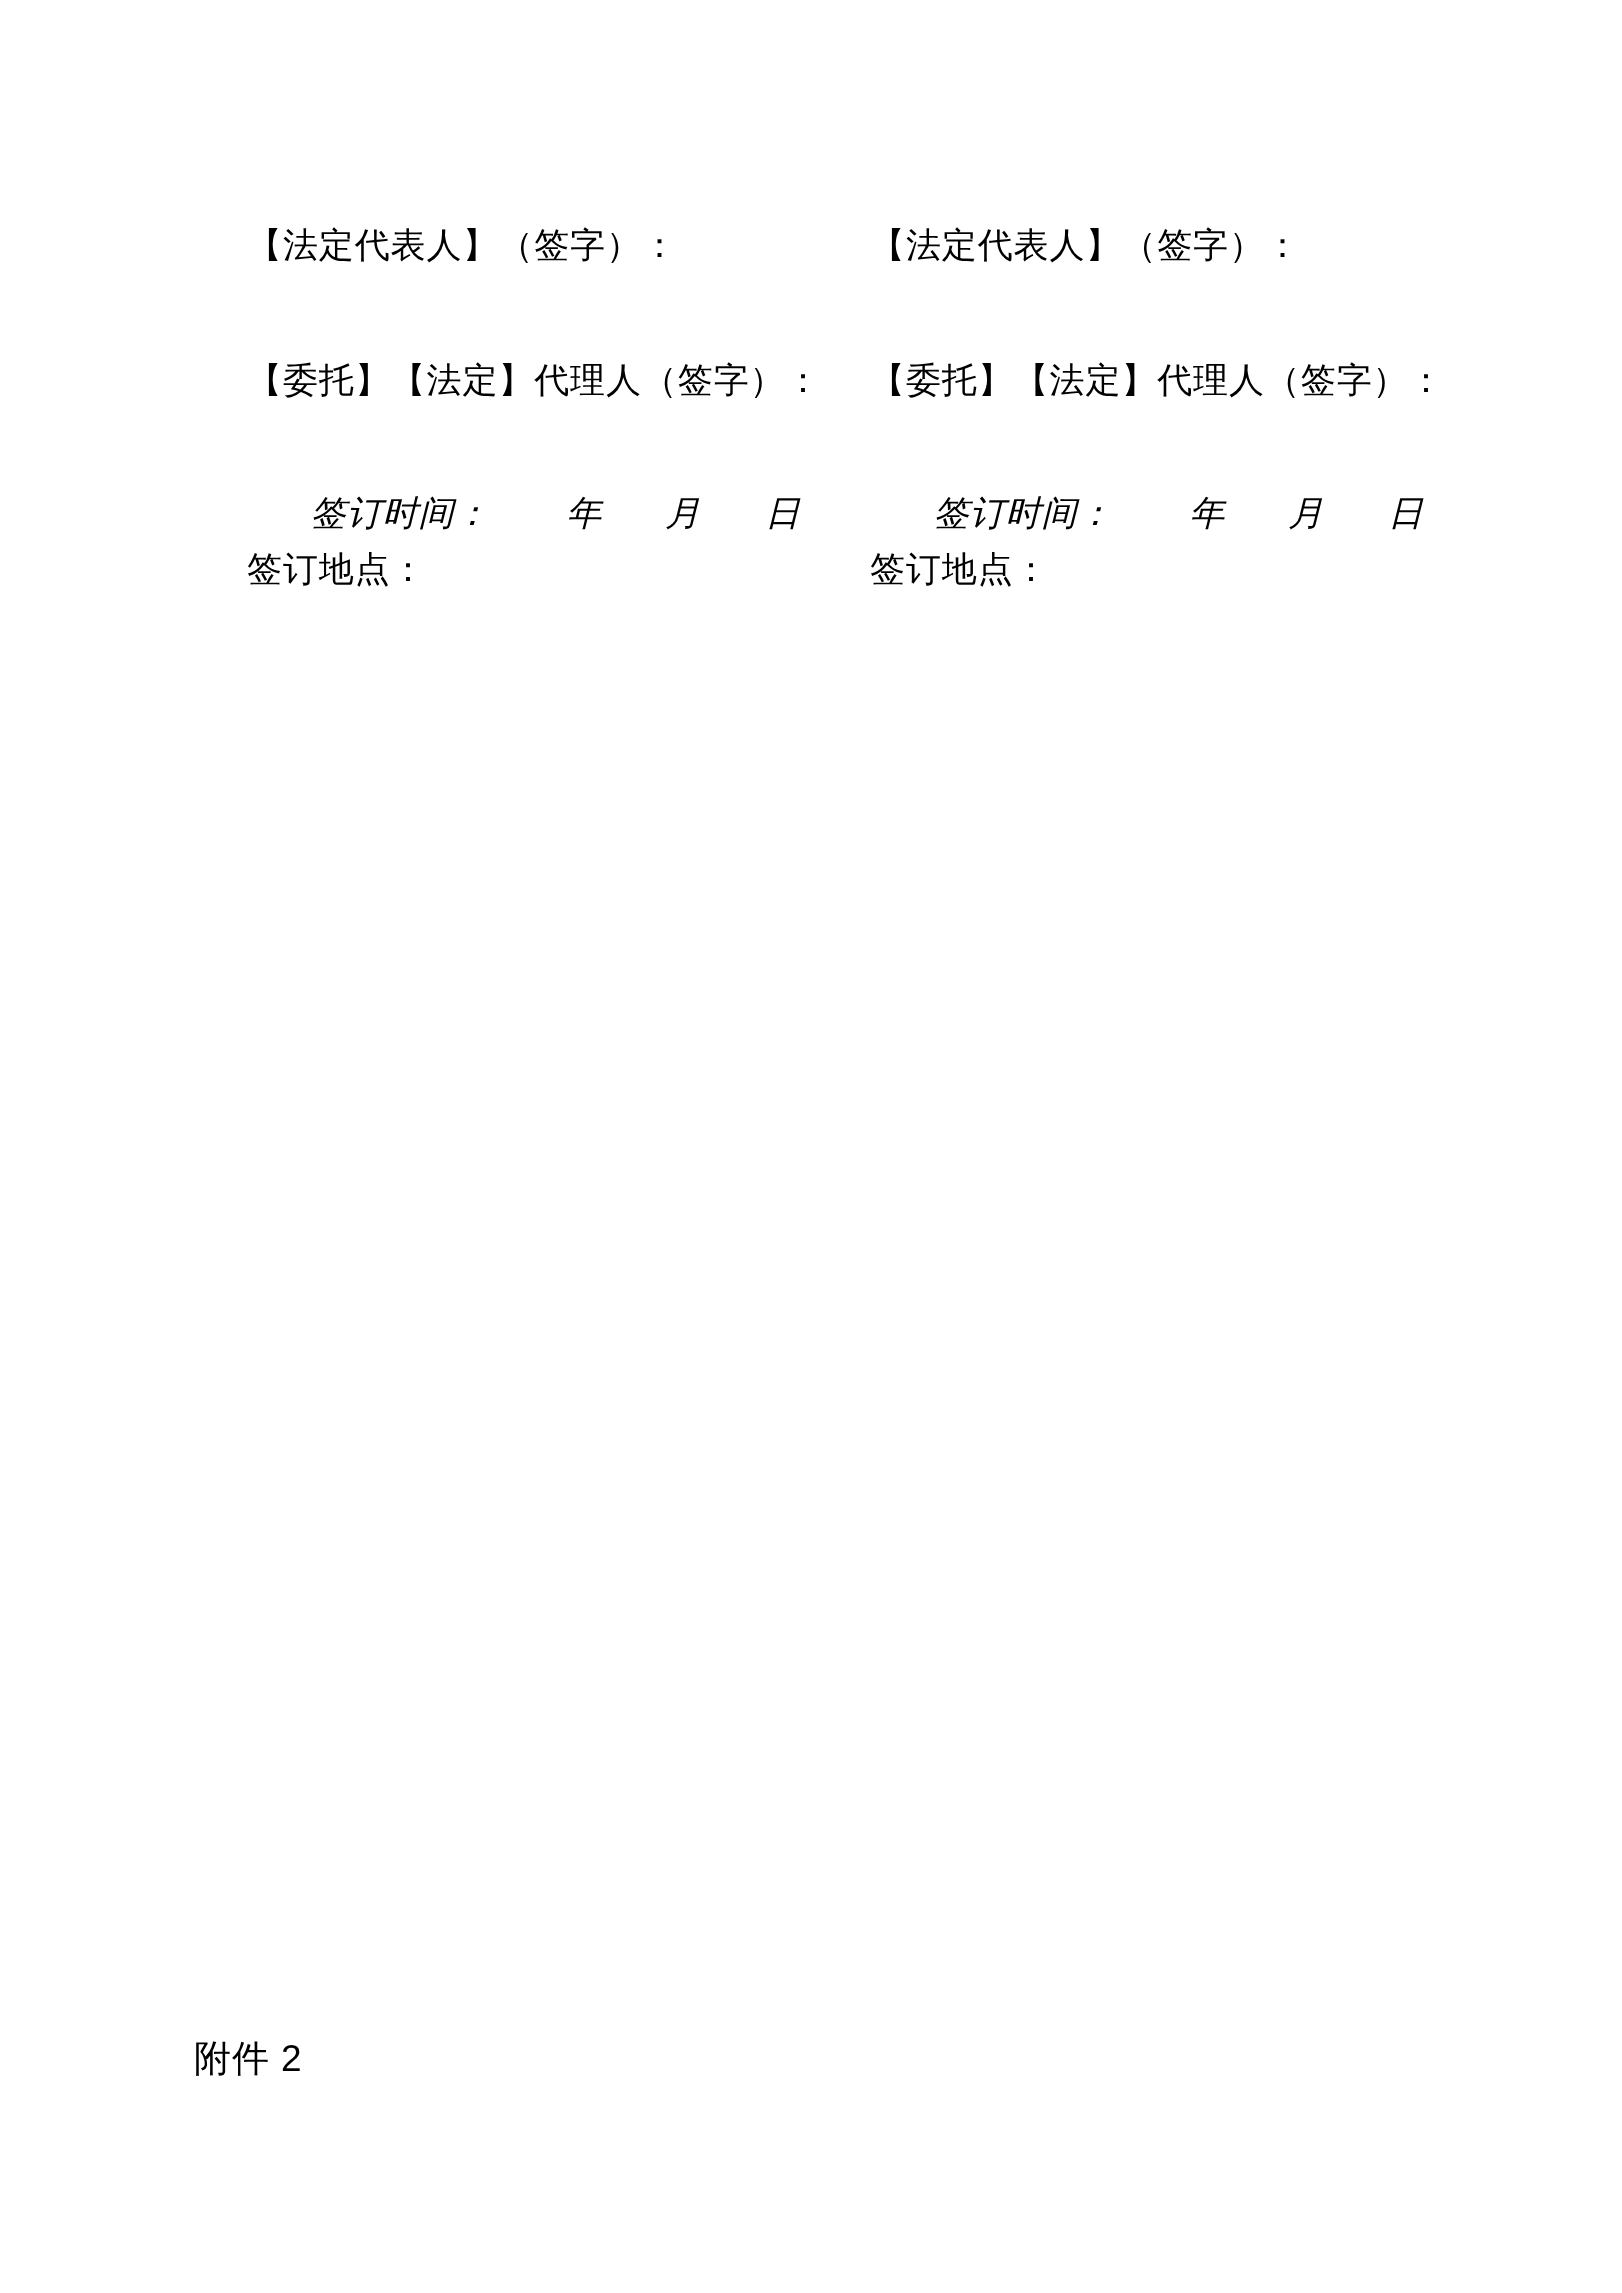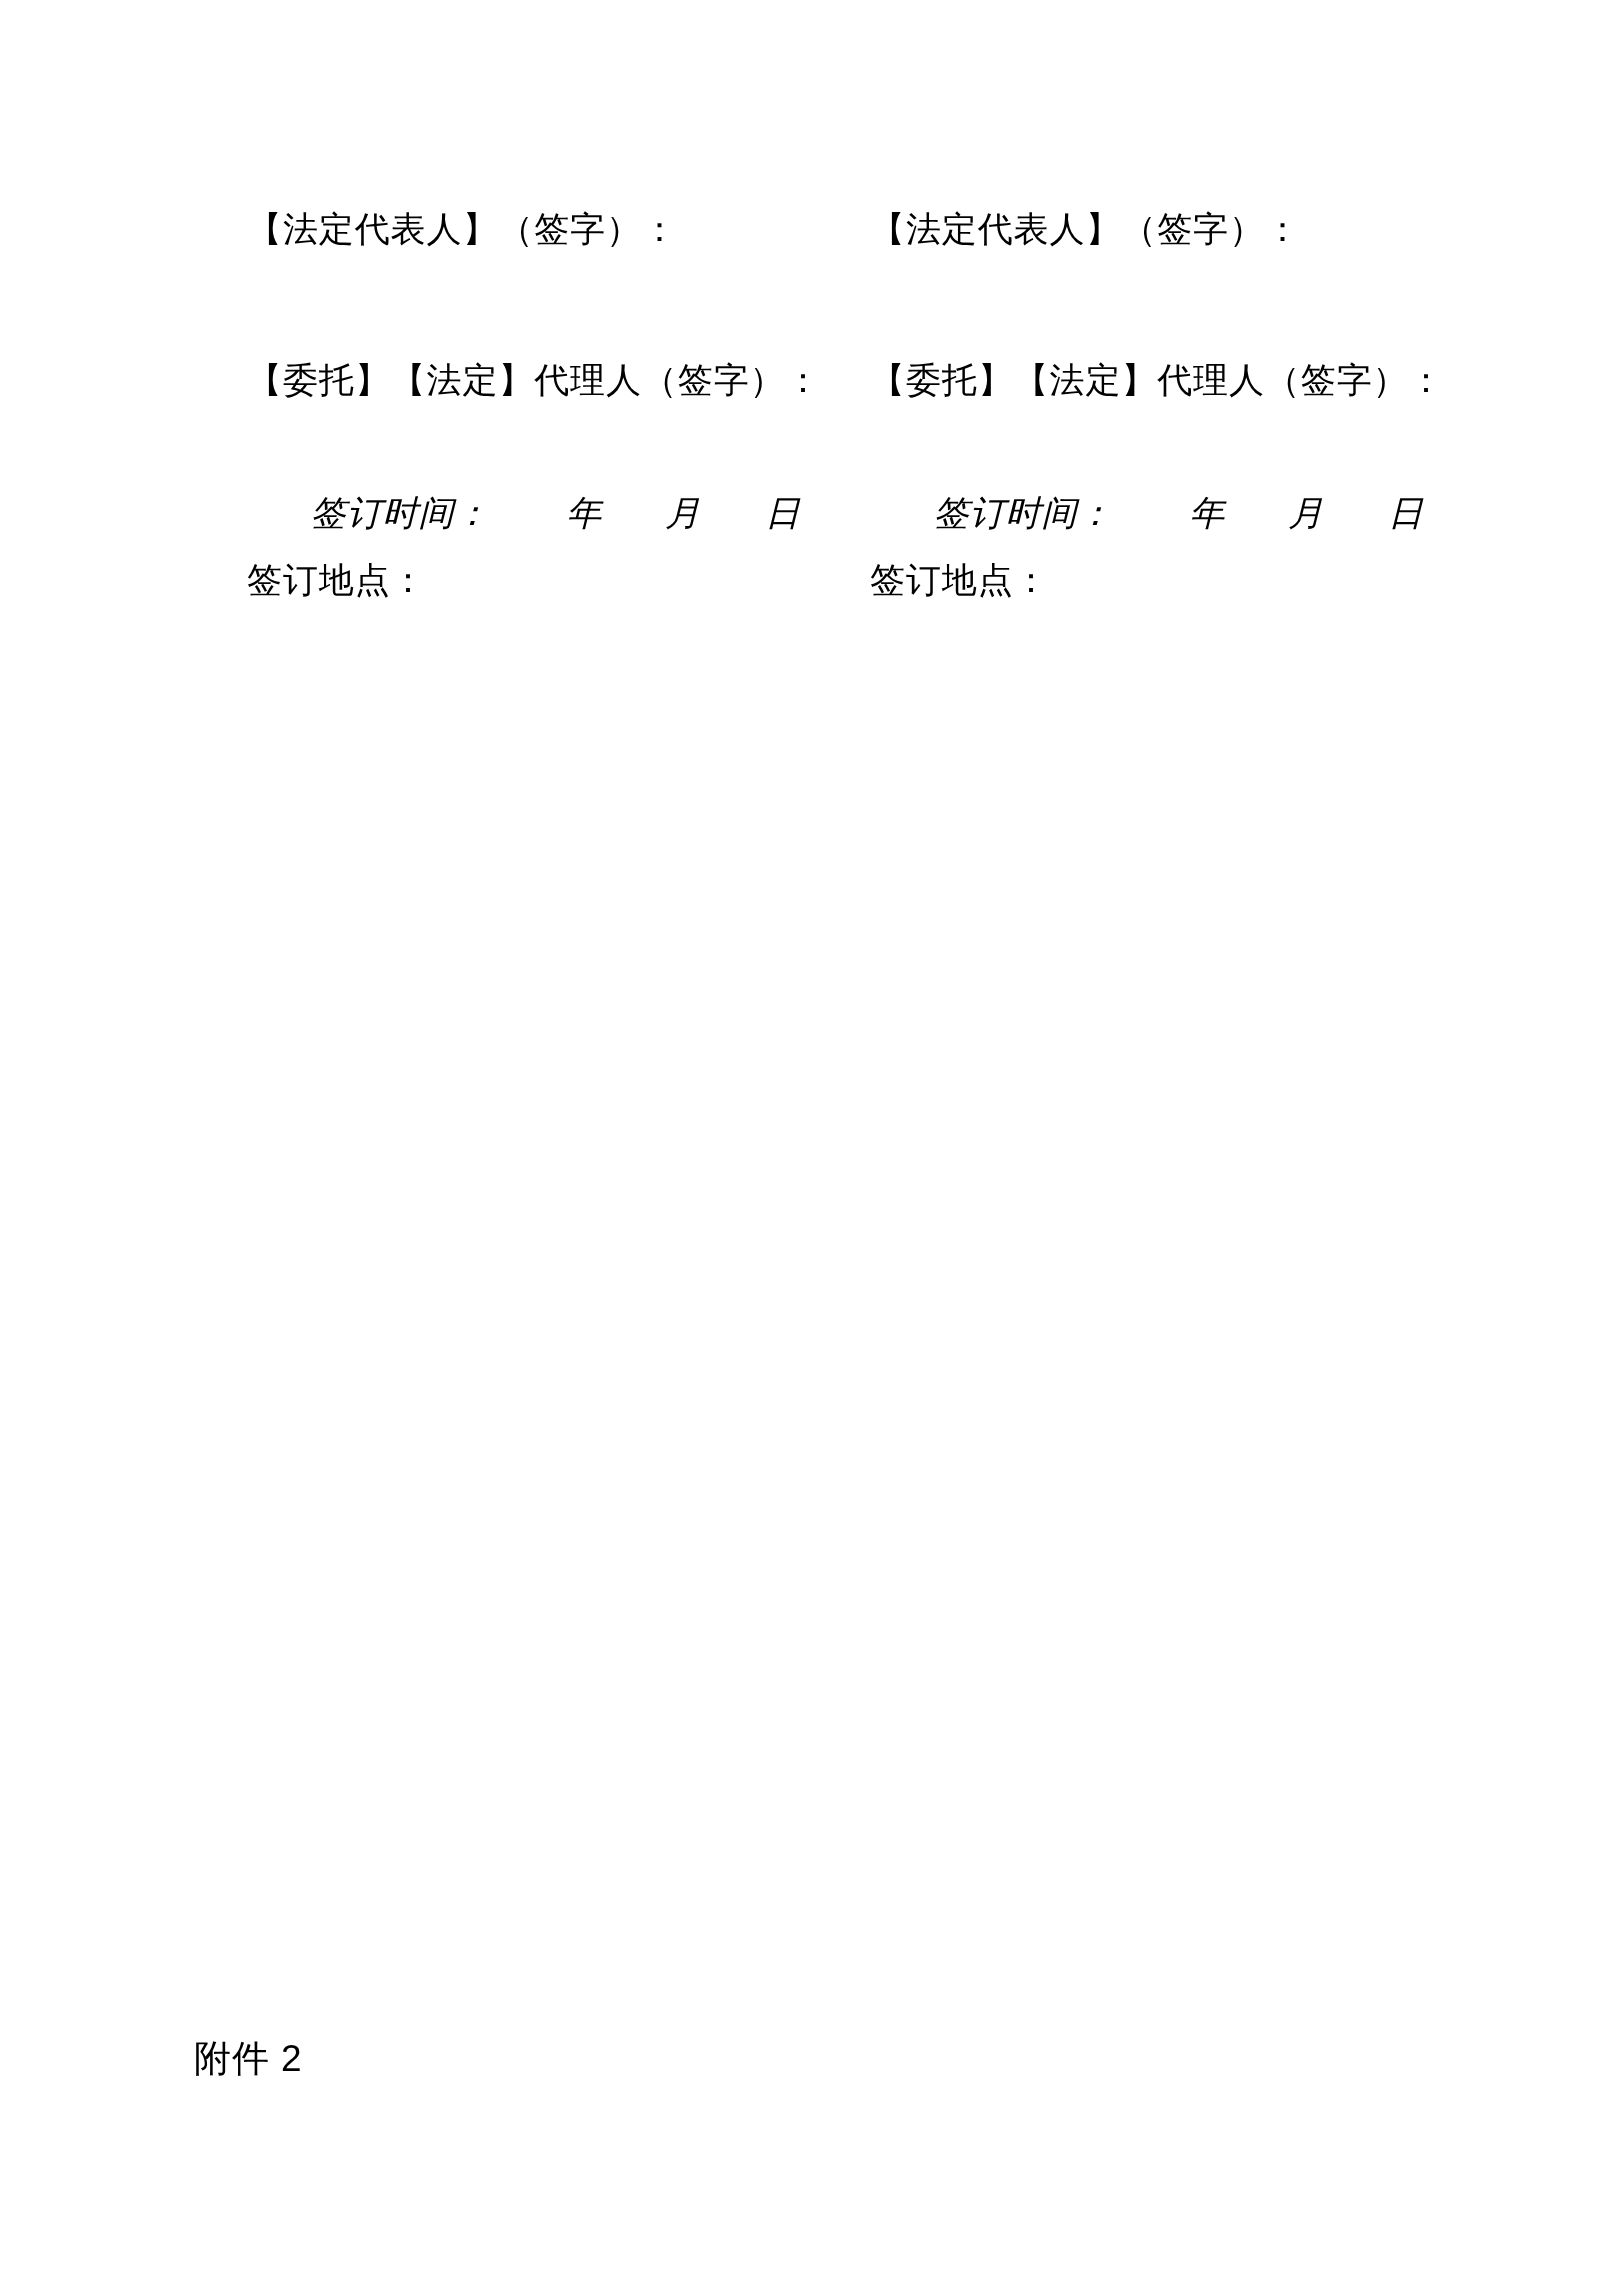--- a/index.html
+++ b/index.html
@@ -24,24 +24,24 @@
   .sig-column.left  { left: 247px; }
   .sig-column.right { left: 870px; }
   .sig-row {
     position: absolute;
     left: 0;
     font-size: 35px;
     line-height: 44px;
     white-space: pre;
     letter-spacing: 0.9px;
   }
-  .row-legal  { top: 0; }
+  .row-legal  { top: 17px; font-family: Liberation Serif, serif; }
   .row-agent  { top: 115px; margin-top: 36px; }
   .row-time   { top: 240px; font-style: italic; }
-  .row-place  { top: 351px; }
+  .row-place  { top: 340px; }
   .date-unit { display: inline-block; }
   .date-year  { margin-left: 76px; }
   .date-month { margin-left: 63px; }
   .date-day   { margin-left: 64px; }
   .attachment-label {
     position: absolute;
     left: 194px;
     top: 2035px;
     font-size: 37px;
     line-height: 47px;

